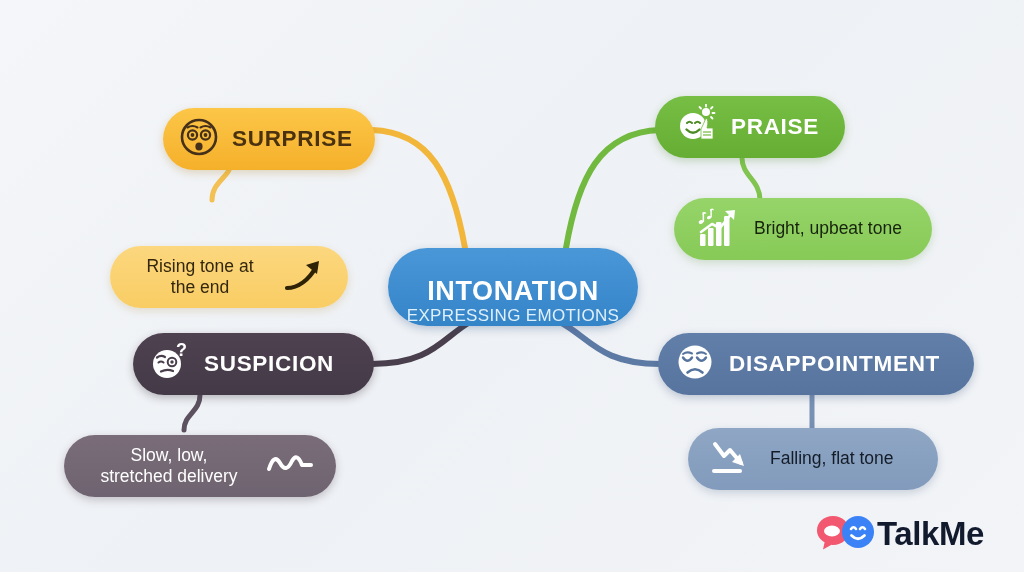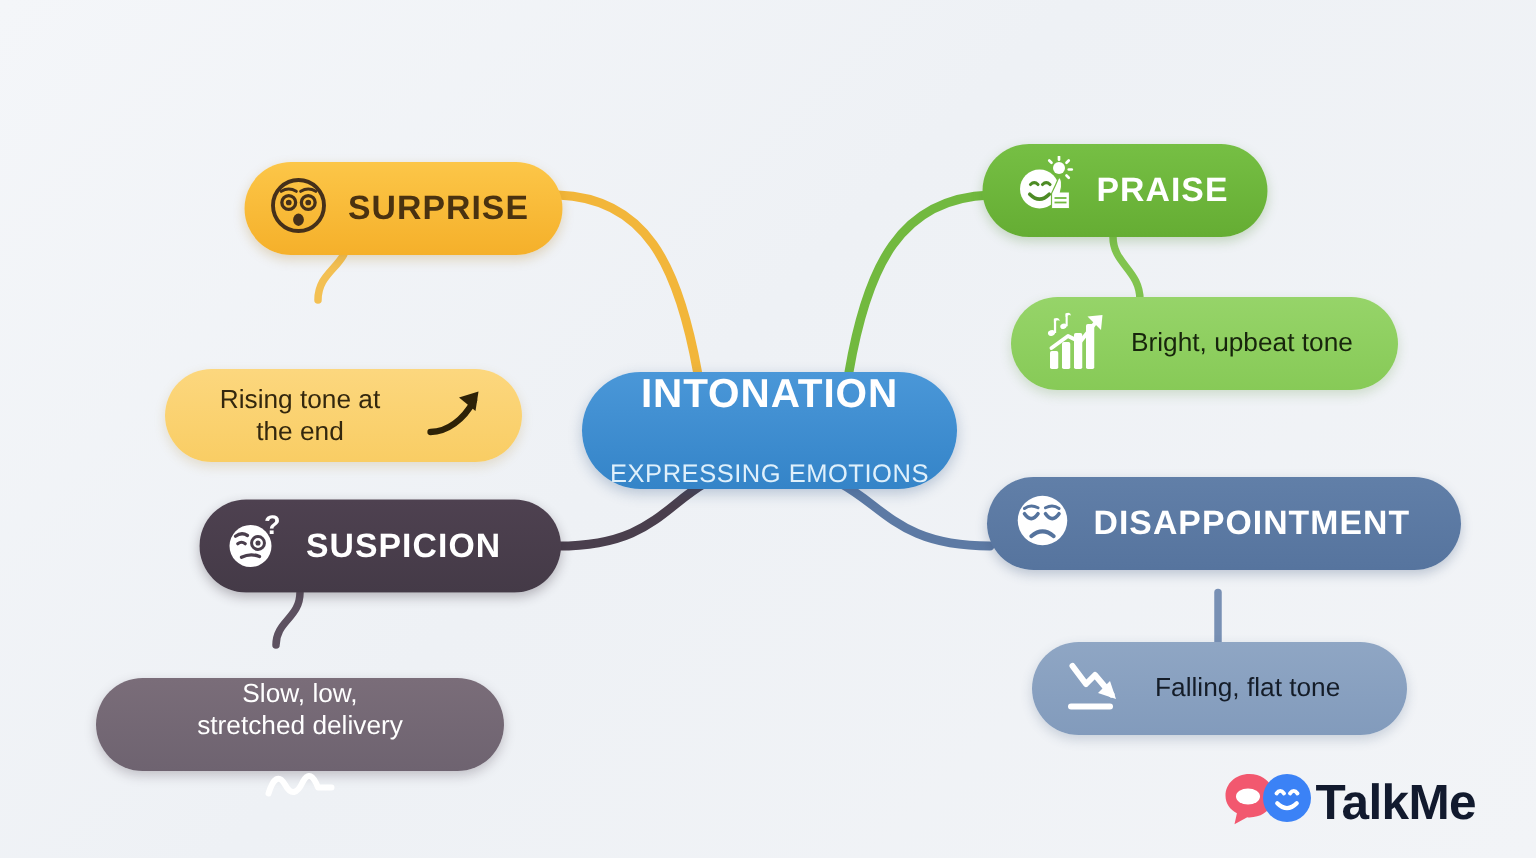--- a/index.html
+++ b/index.html
@@ -35,21 +35,21 @@
     z-index: 5;
   }
 
   
   #central {
     left: 388px;
     top: 248px;
     width: 250px;
     height: 78px;
     flex-direction: column;
-    justify-content: space-between;
+    justify-content: flex-end;
     background: linear-gradient(180deg, #4a97d8 0%, #3484c8 100%);
     box-shadow: 0 3px 9px rgba(40,80,130,0.28);
   }
   #central .main-title {
     color: #ffffff;
     font-size: 27px;
     font-weight: bold;
     letter-spacing: 0.6px;
     line-height: 1.04;
   }
@@ -116,31 +116,30 @@
   #n-praise-leaf .leaf-label { color: #17240c; }
 
   
   #n-suspicion {
     left: 133px; top: 333px; width: 241px;
     background: linear-gradient(180deg, #4e4150 0%, #443a47 100%);
     box-shadow: 0 3px 8px rgba(45,35,50,0.3);
   }
   #n-suspicion .branch-label { color: #ffffff; }
   #n-suspicion-leaf {
-    left: 64px; top: 452px; width: 272px;
+    left: 64px; top: 435px; width: 272px;
     background: linear-gradient(180deg, #7a6d79 0%, #6e6370 100%);
     box-shadow: 0 3px 8px rgba(60,50,65,0.26);
-    justify-content: flex-start;
-    flex-direction: column;
+    justify-content: center;
   }
   #n-suspicion-leaf .leaf-label { color: #ffffff; text-align: center; flex: 1; }
 
   
   #n-disappointment {
-    left: 658px; top: 318px; width: 316px;
+    left: 658px; top: 333px; width: 316px;
     background: linear-gradient(180deg, #617fa8 0%, #56749e 100%);
     box-shadow: 0 3px 8px rgba(55,80,120,0.28);
   }
   #n-disappointment .branch-label { color: #ffffff; }
   #n-disappointment-leaf {
     left: 688px; top: 428px; width: 250px;
     background: linear-gradient(180deg, #8fa6c4 0%, #829bbc 100%);
     box-shadow: 0 3px 8px rgba(70,95,130,0.24);
   }
   #n-disappointment-leaf .leaf-label { color: #141c28; }

